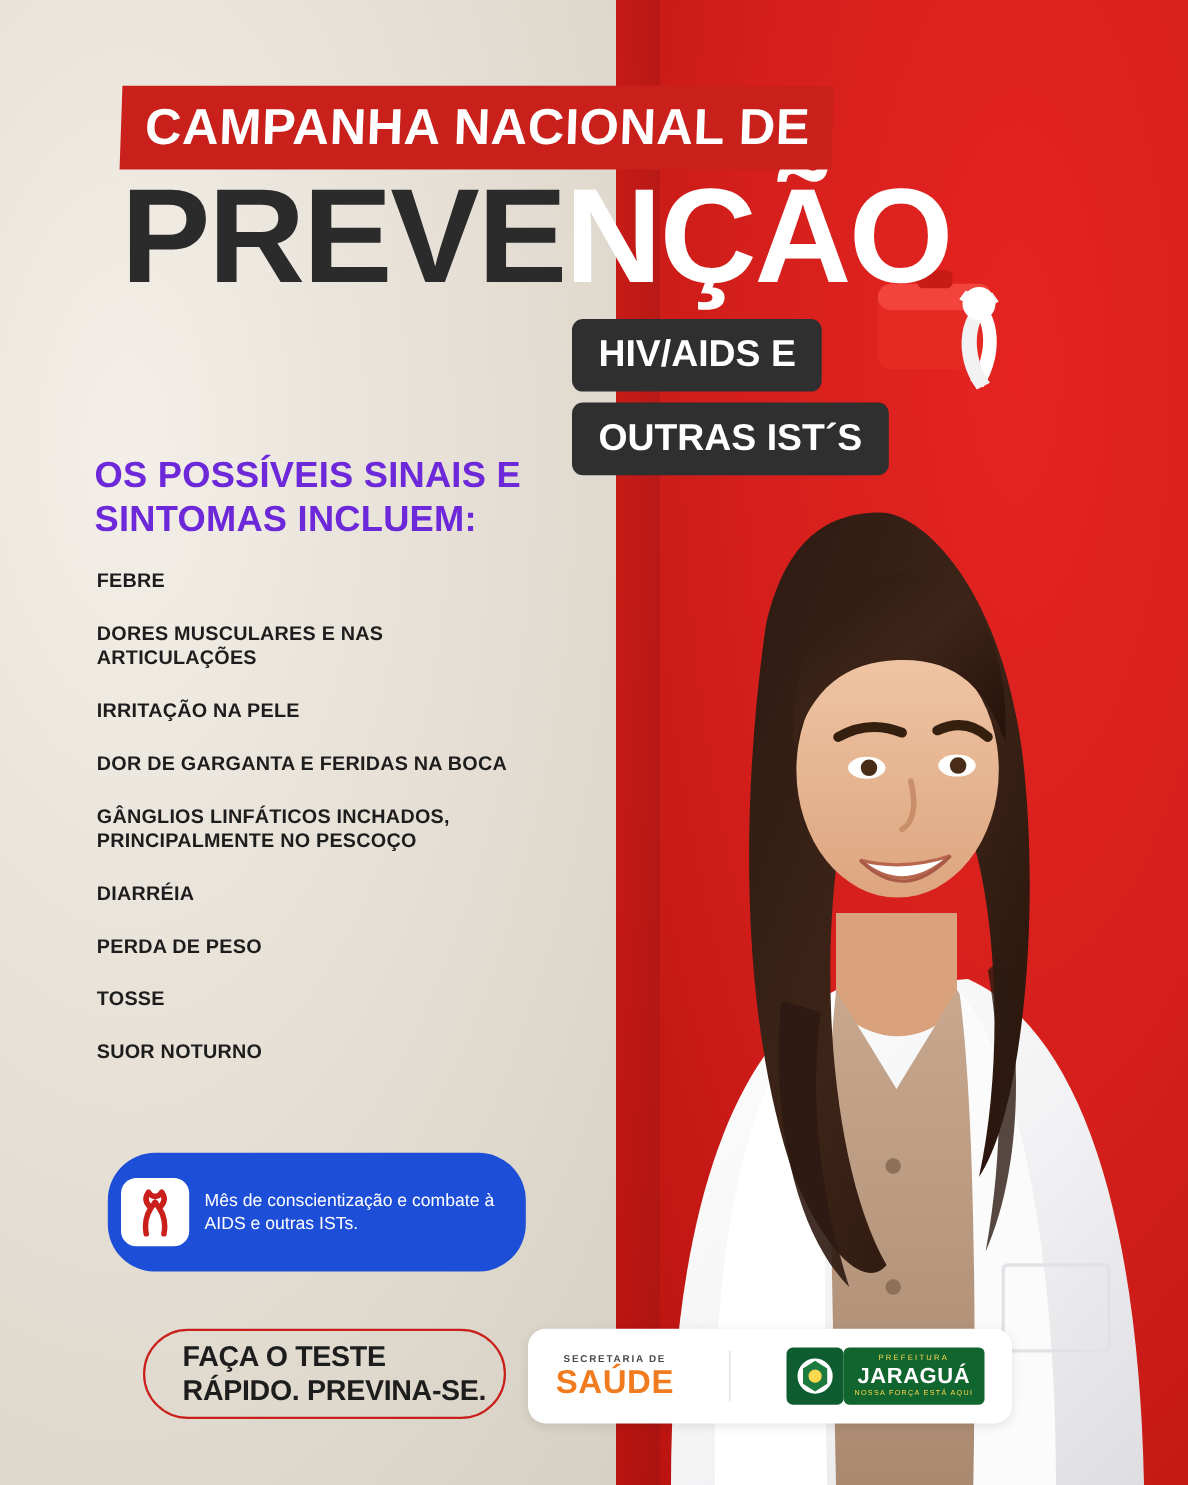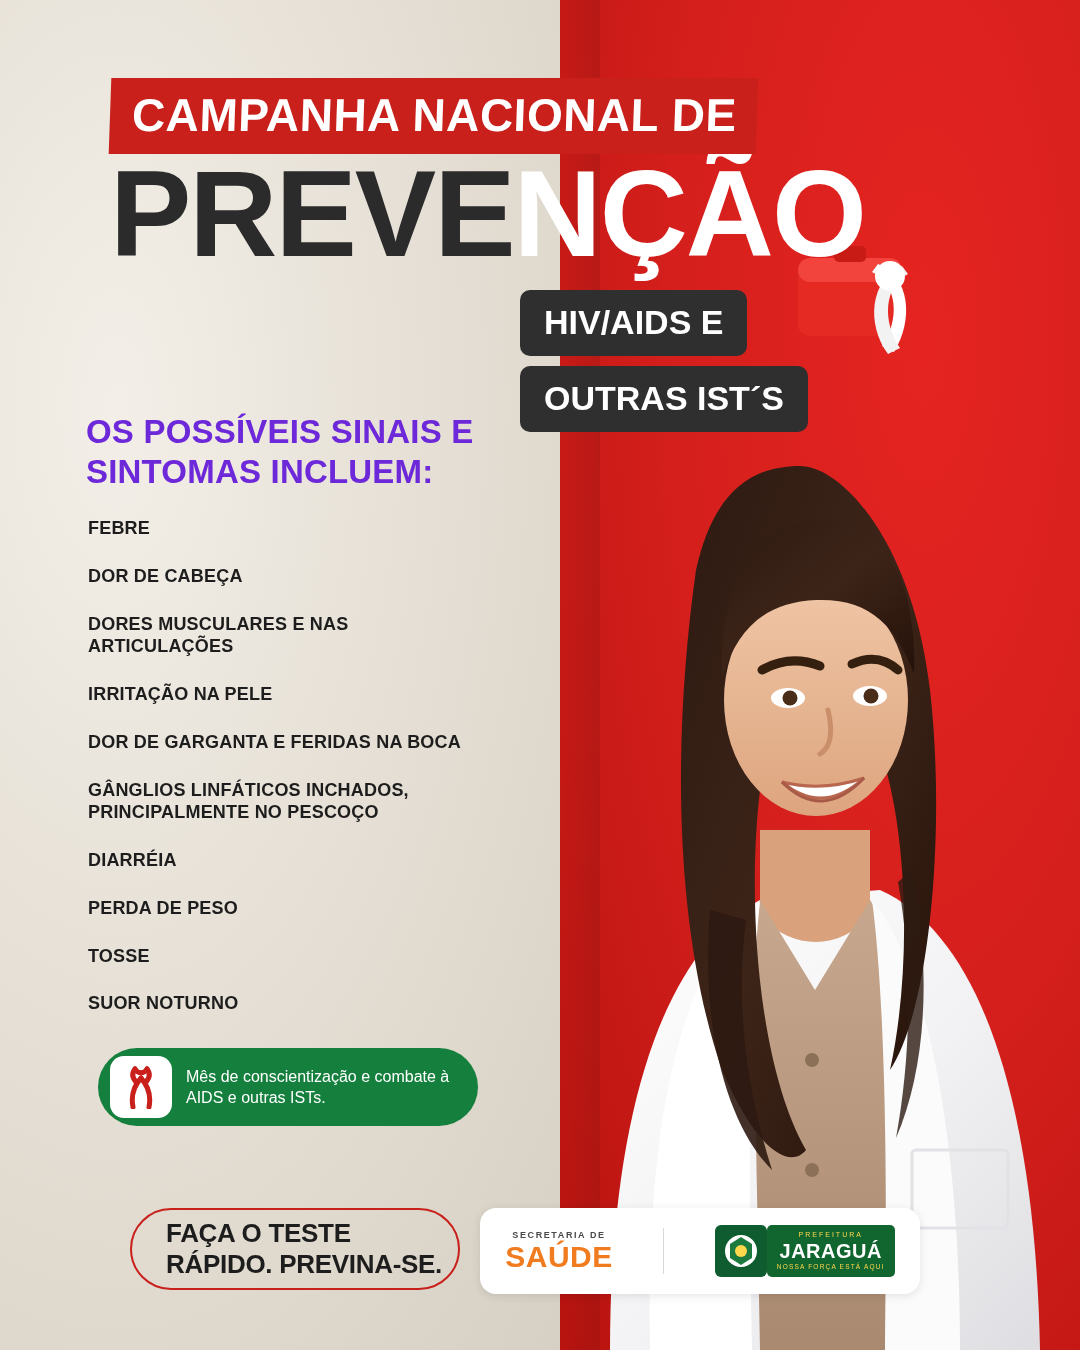--- a/index.html
+++ b/index.html
@@ -132,22 +132,22 @@
     letter-spacing: 0.2px;
   }
   .sym-item:last-child { margin-bottom: 0; }
 
   
   .aware {
     position: absolute;
     left: 98px;
     top: 1048px;
     width: 380px;
-    height: 78px;
-    background: #15803d;
+    height: 108px;
+    background: #1d4ed8;
     border-radius: 43px;
     display: flex;
     align-items: center;
     z-index: 7;
   }
   .aware-badge {
     width: 62px; height: 62px;
     margin-left: 12px;
     background: #ffffff;
     border-radius: 14px;
@@ -360,21 +360,20 @@
     <rect x="8" y="30" width="104" height="24" rx="12" fill="#f2433c"></rect>
     <rect x="44" y="18" width="32" height="16" rx="5" fill="#c81b16"></rect>
     <path d="M88 36 C120 48 124 92 104 124 L92 118 C110 92 108 56 82 44 Z" fill="#ffffff"></path>
     <path d="M112 38 C80 52 76 96 98 126 L110 120 C92 94 94 58 118 46 Z" fill="#f2f2f2"></path>
     <circle cx="100" cy="48" r="15" fill="#ffffff"></circle>
   </svg>
 
   <div class="sym-title">OS POSSÍVEIS SINAIS E SINTOMAS INCLUEM:</div>
   <div class="sym-list">
     <div class="sym-item">FEBRE</div>
-    <div class="sym-item">DOR DE CABEÇA</div>
     <div class="sym-item">DORES MUSCULARES E NAS ARTICULAÇÕES</div>
     <div class="sym-item">IRRITAÇÃO NA PELE</div>
     <div class="sym-item">DOR DE GARGANTA E FERIDAS NA BOCA</div>
     <div class="sym-item">GÂNGLIOS LINFÁTICOS INCHADOS, PRINCIPALMENTE NO PESCOÇO</div>
     <div class="sym-item">DIARRÉIA</div>
     <div class="sym-item">PERDA DE PESO</div>
     <div class="sym-item">TOSSE</div>
     <div class="sym-item">SUOR NOTURNO</div>
   </div>
 

